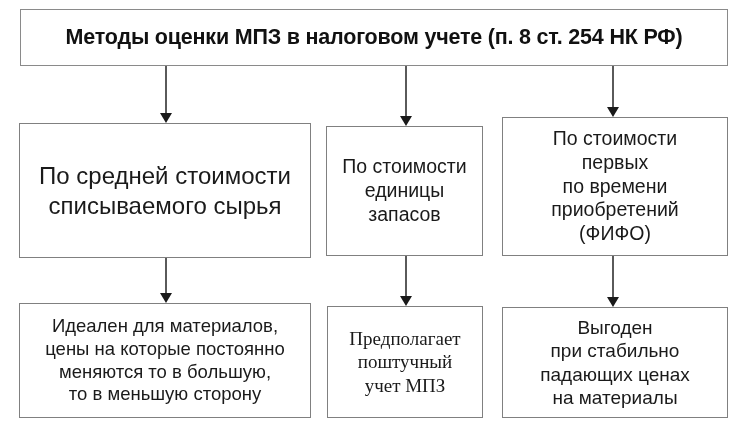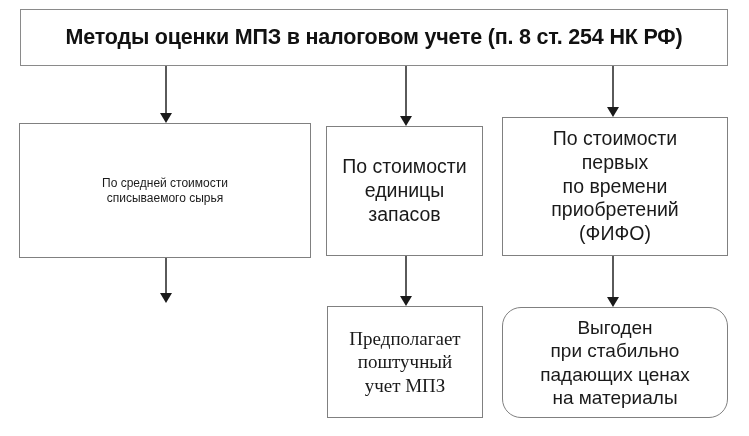--- a/index.html
+++ b/index.html
@@ -47,21 +47,21 @@
     color: #111111;
   }
 
   
   #mid-box-1 {
     left: 19px;
     top: 123px;
     width: 292px;
     height: 135px;
   }
-  #mid-box-1 .txt { font-size: 12px; }
+  #mid-box-1 .txt { font-size: 24px; }
 
   #mid-box-2 {
     left: 326px;
     top: 126px;
     width: 157px;
     height: 130px;
   }
   #mid-box-2 .txt { font-size: 19.5px; }
 
   #mid-box-3 {
@@ -87,21 +87,20 @@
     width: 156px;
     height: 112px;
   }
   #bot-box-2 .txt { font-size: 19px; font-family: Liberation Serif, serif; }
 
   #bot-box-3 {
     left: 502px;
     top: 307px;
     width: 226px;
     height: 111px;
-    border-radius: 19px;
   }
   #bot-box-3 .txt { font-size: 19px; }
 
   
   .connector {
     position: absolute;
     pointer-events: none;
   }
   .conn-line {
     position: absolute;
@@ -165,20 +164,26 @@
   </div>
   <div class="connector" style="left:405px; top:256px; height:50px;">
     <div class="conn-line" style="height:40px;"></div>
     <div class="conn-head" style="top:40px;"></div>
   </div>
   <div class="connector" style="left:612px; top:256px; height:51px;">
     <div class="conn-line" style="height:41px;"></div>
     <div class="conn-head" style="top:41px;"></div>
   </div>
 
+  <div class="box" id="bot-box-1">
+    <span class="txt">Идеален для материалов,
+цены на которые постоянно
+меняются то в большую,
+то в меньшую сторону</span>
+  </div>
   <div class="box" id="bot-box-2">
     <span class="txt">Предполагает
 поштучный
 учет МПЗ</span>
   </div>
   <div class="box" id="bot-box-3">
     <span class="txt">Выгоден
 при стабильно
 падающих ценах
 на материалы</span>

